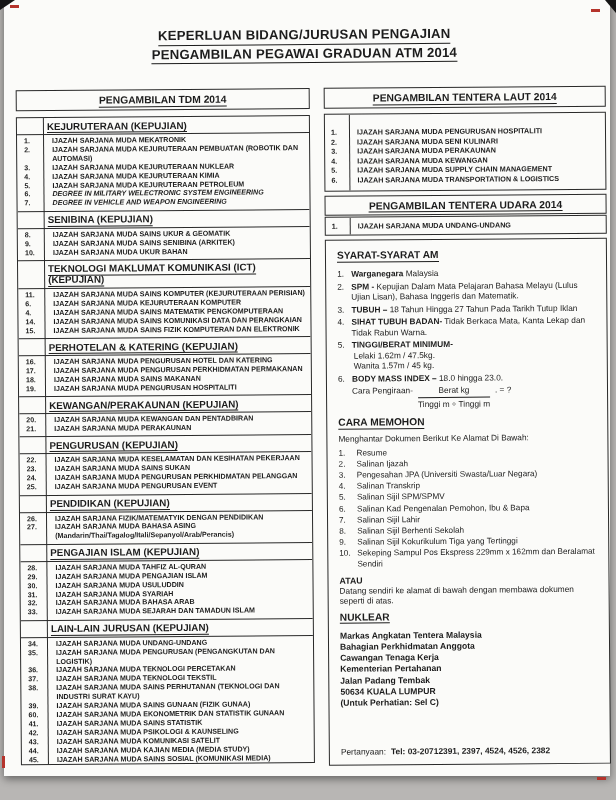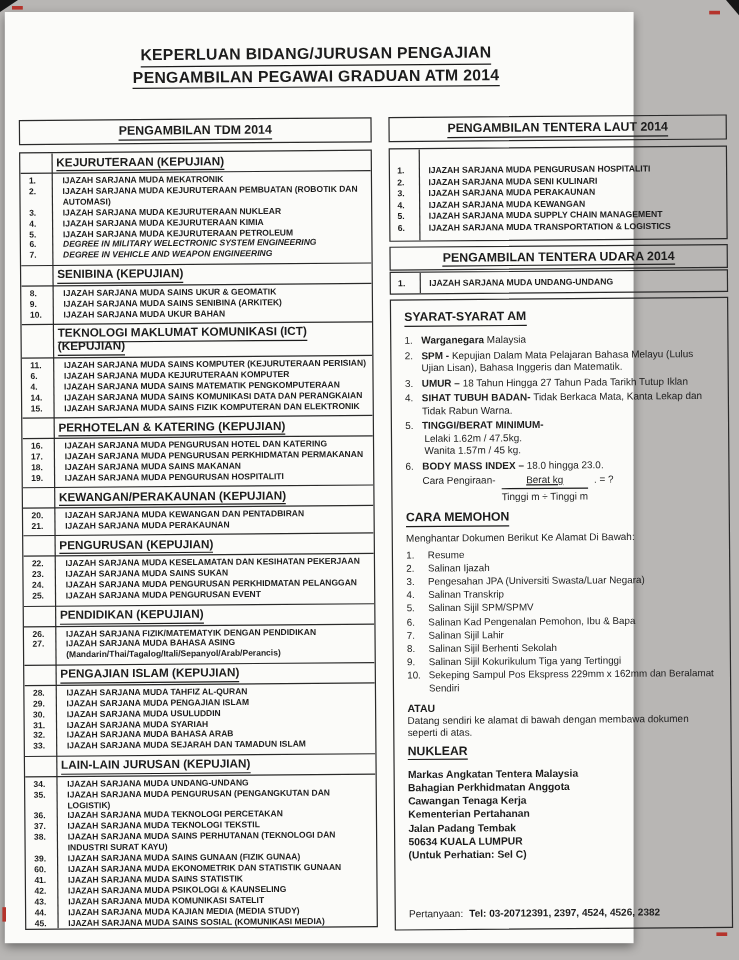--- a/index.html
+++ b/index.html
@@ -1,19 +1,19 @@
 <!DOCTYPE html>
 <html style="--ink: #1c1c1c; --paper: #fbfbf9;"><head>
 <meta charset="utf-8">
 <style>
   :root{ --ink:#1c1c1c; --paper:#fbfbf9; --line:#2a2a2a; }
   *{box-sizing:border-box; margin:0; padding:0;}
   html,body{width:616px;height:800px;overflow:hidden;}
   body{background:#b8b6b4; font-family:"Liberation Sans", sans-serif; color:var(--ink); position:relative;}
-  .page{position:absolute; left:4px; top:10px; width:524px; height:776px; background:var(--paper);
+  .page{position:absolute; left:4px; top:0; width:606px; height:776px; background:var(--paper);
         box-shadow:0 3px 8px rgba(0,0,0,.45);}
   .content{position:absolute; inset:0; transform:rotate(-0.45deg);}
   
   .art-tl{position:absolute;left:0;top:0;width:0;height:0;border-top:10px solid #161616;border-right:15px solid transparent;z-index:6;}
   .art-tr{position:absolute;right:0;top:0;width:0;height:0;border-top:13px solid #161616;border-left:11px solid transparent;z-index:6;}
   .rm{position:absolute;z-index:7;background:#b5342c;}
   #rm1{left:10px;top:5px;width:9px;height:3px}
   #rm2{left:591px;top:9px;width:9px;height:3px}
   #rm3{left:2px;top:756px;width:3px;height:12px}
   #rm4{left:597px;top:777px;width:9px;height:3px}
@@ -58,21 +58,21 @@
   .rh span{border-bottom:1.4px solid var(--ink); padding-bottom:.5px;}
   .block{margin-top:5px;}
   .srow{display:flex; font-size:8.3px; line-height:10.5px; margin-bottom:2px;}
   .sn{width:14px; flex:none;}
   .st{flex:1;}
   .b{font-weight:bold;}
   .sline{padding-left:2px;}
   .formula{display:flex; align-items:flex-start; margin-top:2px;}
   .flabel{flex:none;}
   .frac{display:inline-block; text-align:center; margin:0 5px;}
-  .fnum{display:block; border-bottom:1.1px solid var(--ink); padding:0 16px 1px;text-decoration:underline;}
+  .fnum{display:block; border-bottom:1.1px solid var(--ink); padding:0 16px 1px;}
   .fden{display:block; padding-top:1px;}
   .intro{font-size:8.3px; line-height:10.5px; margin:3px 0 4px;}
   .mrow{display:flex; font-size:8.2px; line-height:10.2px; margin-bottom:1px;}
   .mn{width:18px; flex:none;}
   .mt{flex:1;}
   .atau-h{font-weight:bold; font-size:8.8px;}
   .atau-t{font-size:8.3px; line-height:10.5px; width:250px;}
   .aline{font-weight:bold; font-size:8.6px; line-height:11.2px;}
   .footer{margin-top:auto; font-size:8.4px; display:flex; gap:5px; padding-bottom:1px;}
   .footer .ph{font-weight:bold;}
@@ -355,21 +355,21 @@
           <div class="srow">
             <span class="sn">1.</span>
             <span class="st"><span class="b">Warganegara</span> Malaysia</span>
           </div>
           <div class="srow">
             <span class="sn">2.</span>
             <span class="st"><span class="b">SPM -</span> Kepujian Dalam Mata Pelajaran  Bahasa Melayu (Lulus Ujian Lisan), Bahasa Inggeris dan Matematik.</span>
           </div>
           <div class="srow">
             <span class="sn">3.</span>
-            <span class="st"><span class="b">UMUR –</span> 18 Tahun Hingga 27 Tahun Pada Tarikh Tutup Iklan</span>
+            <span class="st"><span class="b">TUBUH –</span> 18 Tahun Hingga 27 Tahun Pada Tarikh Tutup Iklan</span>
           </div>
           <div class="srow">
             <span class="sn">4.</span>
             <span class="st"><span class="b">SIHAT TUBUH BADAN-</span> Tidak Berkaca Mata, Kanta Lekap dan Tidak Rabun Warna.</span>
           </div>
           <div class="srow">
             <span class="sn">5.</span>
             <span class="st"><span class="b">TINGGI/BERAT MINIMUM-</span><div class="sline">Lelaki   1.62m / 47.5kg.</div><div class="sline">Wanita 1.57m / 45 kg.</div></span>
           </div>
           <div class="srow">

